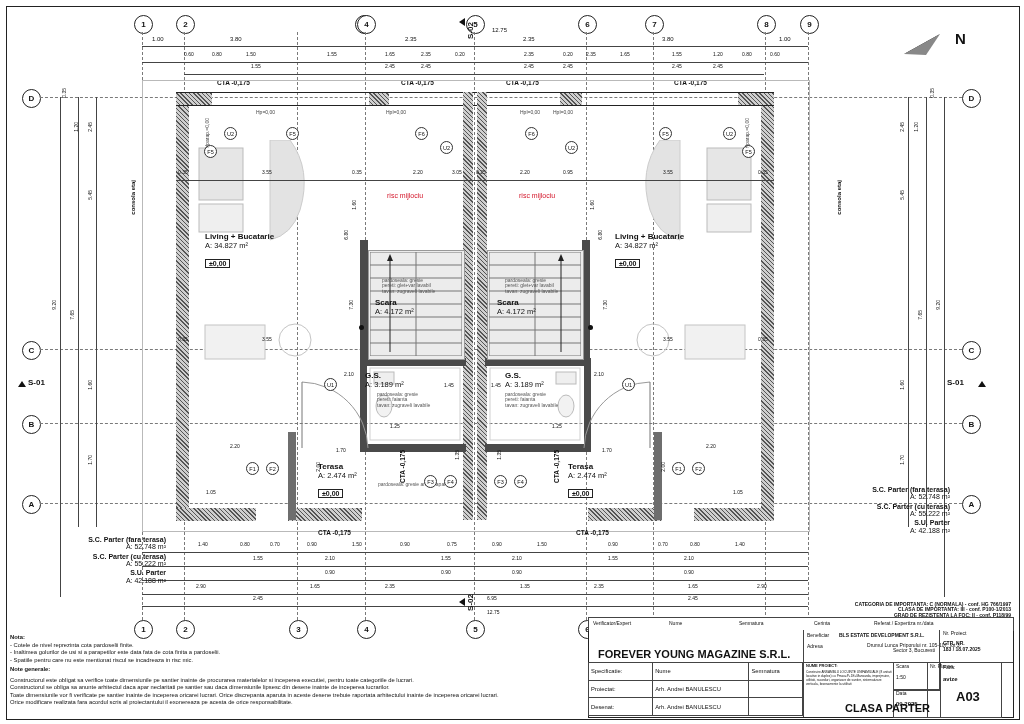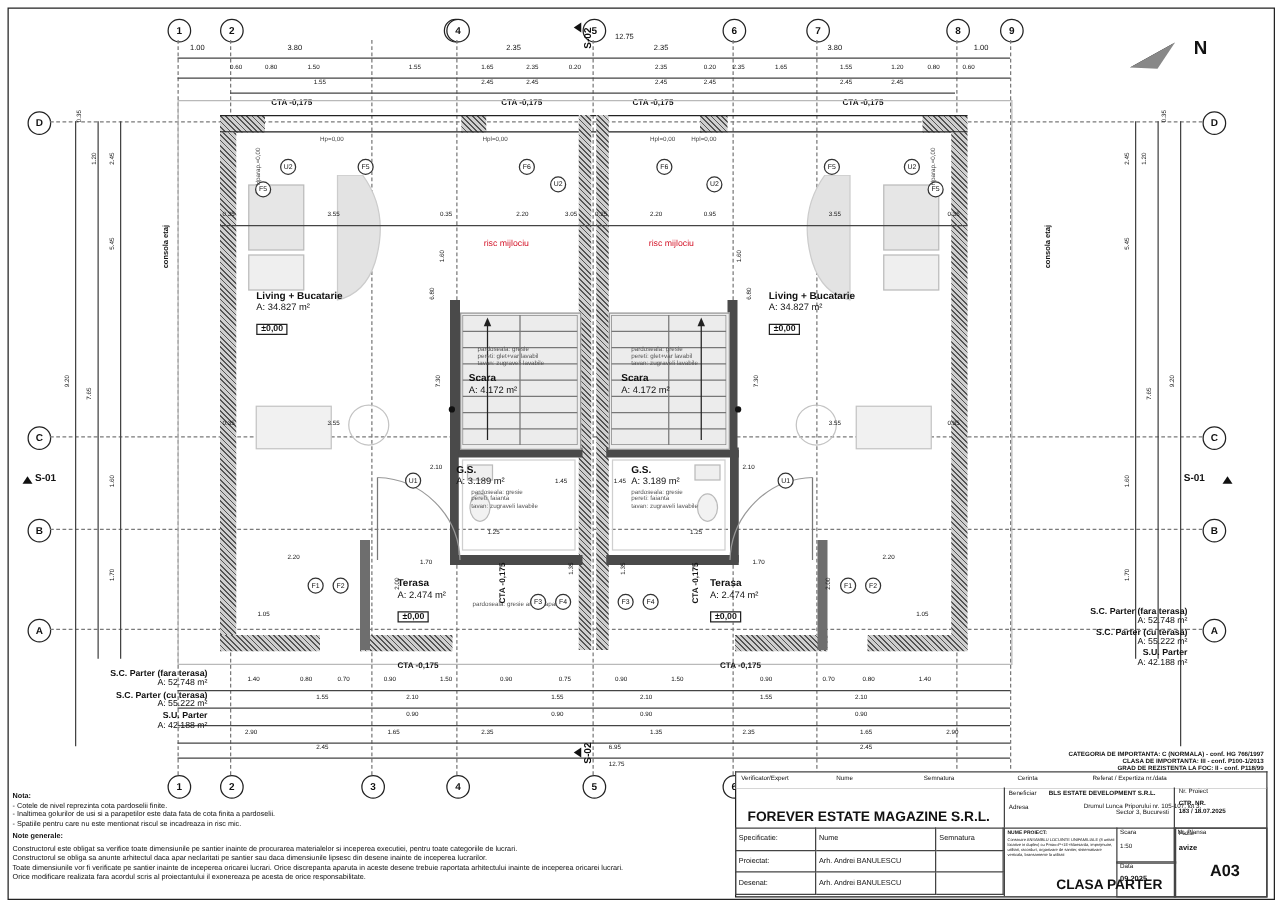--- a/index.html
+++ b/index.html
@@ -525,21 +525,21 @@
     <div>- Spatiile pentru care nu este mentionat riscul se incadreaza in risc mic.</div>
     <div class="b" style="margin-top:2px;">Note generale:</div>
     <div style="margin-top:3px;">Constructorul este obligat sa verifice toate dimensiunile pe santier inainte de procurarea materialelor si inceperea executiei, pentru toate categoriile de lucrari.</div>
     <div>Constructorul se obliga sa anunte arhitectul daca apar neclaritati pe santier sau daca dimensiunile lipsesc din desene inainte de inceperea lucrarilor.</div>
     <div>Toate dimensiunile vor fi verificate pe santier inainte de inceperea oricarei lucrari. Orice discrepanta aparuta in aceste desene trebuie raportata arhitectului inainte de inceperea oricarei lucrari.</div>
     <div>Orice modificare realizata fara acordul scris al proiectantului il exonereaza pe acesta de orice responsabilitate.</div>
   </div>
 
   <div class="tb" style="left:588px;top:630px;width:424px;height:86px;"></div>
 
-  <div class="abs b" style="left:598px;top:648px;font-size:11px;">FOREVER ESTATE MAGAZINE S.R.L.</div>
+  <div class="abs b" style="left:598px;top:648px;font-size:11px;">FOREVER YOUNG MAGAZINE S.R.L.</div>
 
   <div class="abs" style="left:588px;top:617px;width:424px;height:13px;border:1px solid #444;border-bottom:none;background:#fff;">
     <div class="abs lbl-xs" style="left:4px;top:3px;">Verificator/Expert</div>
     <div class="abs lbl-xs" style="left:80px;top:3px;">Nume</div>
     <div class="abs lbl-xs" style="left:150px;top:3px;">Semnatura</div>
     <div class="abs lbl-xs" style="left:225px;top:3px;">Cerinta</div>
     <div class="abs lbl-xs" style="left:285px;top:3px;">Referat / Expertiza nr./data</div>
   </div>
 
   <div class="abs" style="left:588px;top:662px;width:215px;height:54px;">
@@ -579,21 +579,21 @@
 
   <div class="abs" style="left:803px;top:662px;width:209px;height:54px;">
     <div class="abs" style="left:90px;top:0;width:46px;height:27px;border:1px solid #444;">
       <div class="abs lbl-xs" style="left:2px;top:1px;">Scara</div>
       <div class="abs lbl-xs" style="left:2px;top:12px;">1:50</div>
     </div>
     <div class="abs" style="left:90px;top:27px;width:46px;height:27px;border:1px solid #444;">
       <div class="abs lbl-xs" style="left:2px;top:1px;">Data</div>
       <div class="abs lbl-s b" style="left:2px;top:11px;">09.2025</div>
     </div>
-    <div class="abs" style="left:136px;top:0;width:73px;height:54px;border:1px solid #444;">
+    <div class="abs" style="left:124px;top:0;width:73px;height:54px;border:1px solid #444;">
       <div class="abs lbl-xs" style="left:2px;top:1px;">Nr. Plansa</div>
       <div class="abs b" style="left:28px;top:26px;font-size:13px;">A03</div>
     </div>
   </div>
 
   <div class="abs b" style="left:845px;top:702px;font-size:11px;">CLASA PARTER</div>
 
   <div class="abs" style="left:939px;top:630px;width:73px;height:32px;border-left:1px solid #444;">
     <div class="abs lbl-xs" style="left:3px;top:1px;">Nr. Proiect</div>
     <div class="abs lbl-xs b" style="left:3px;top:10px;white-space:pre-line;line-height:1.2;">CTR. NR.

